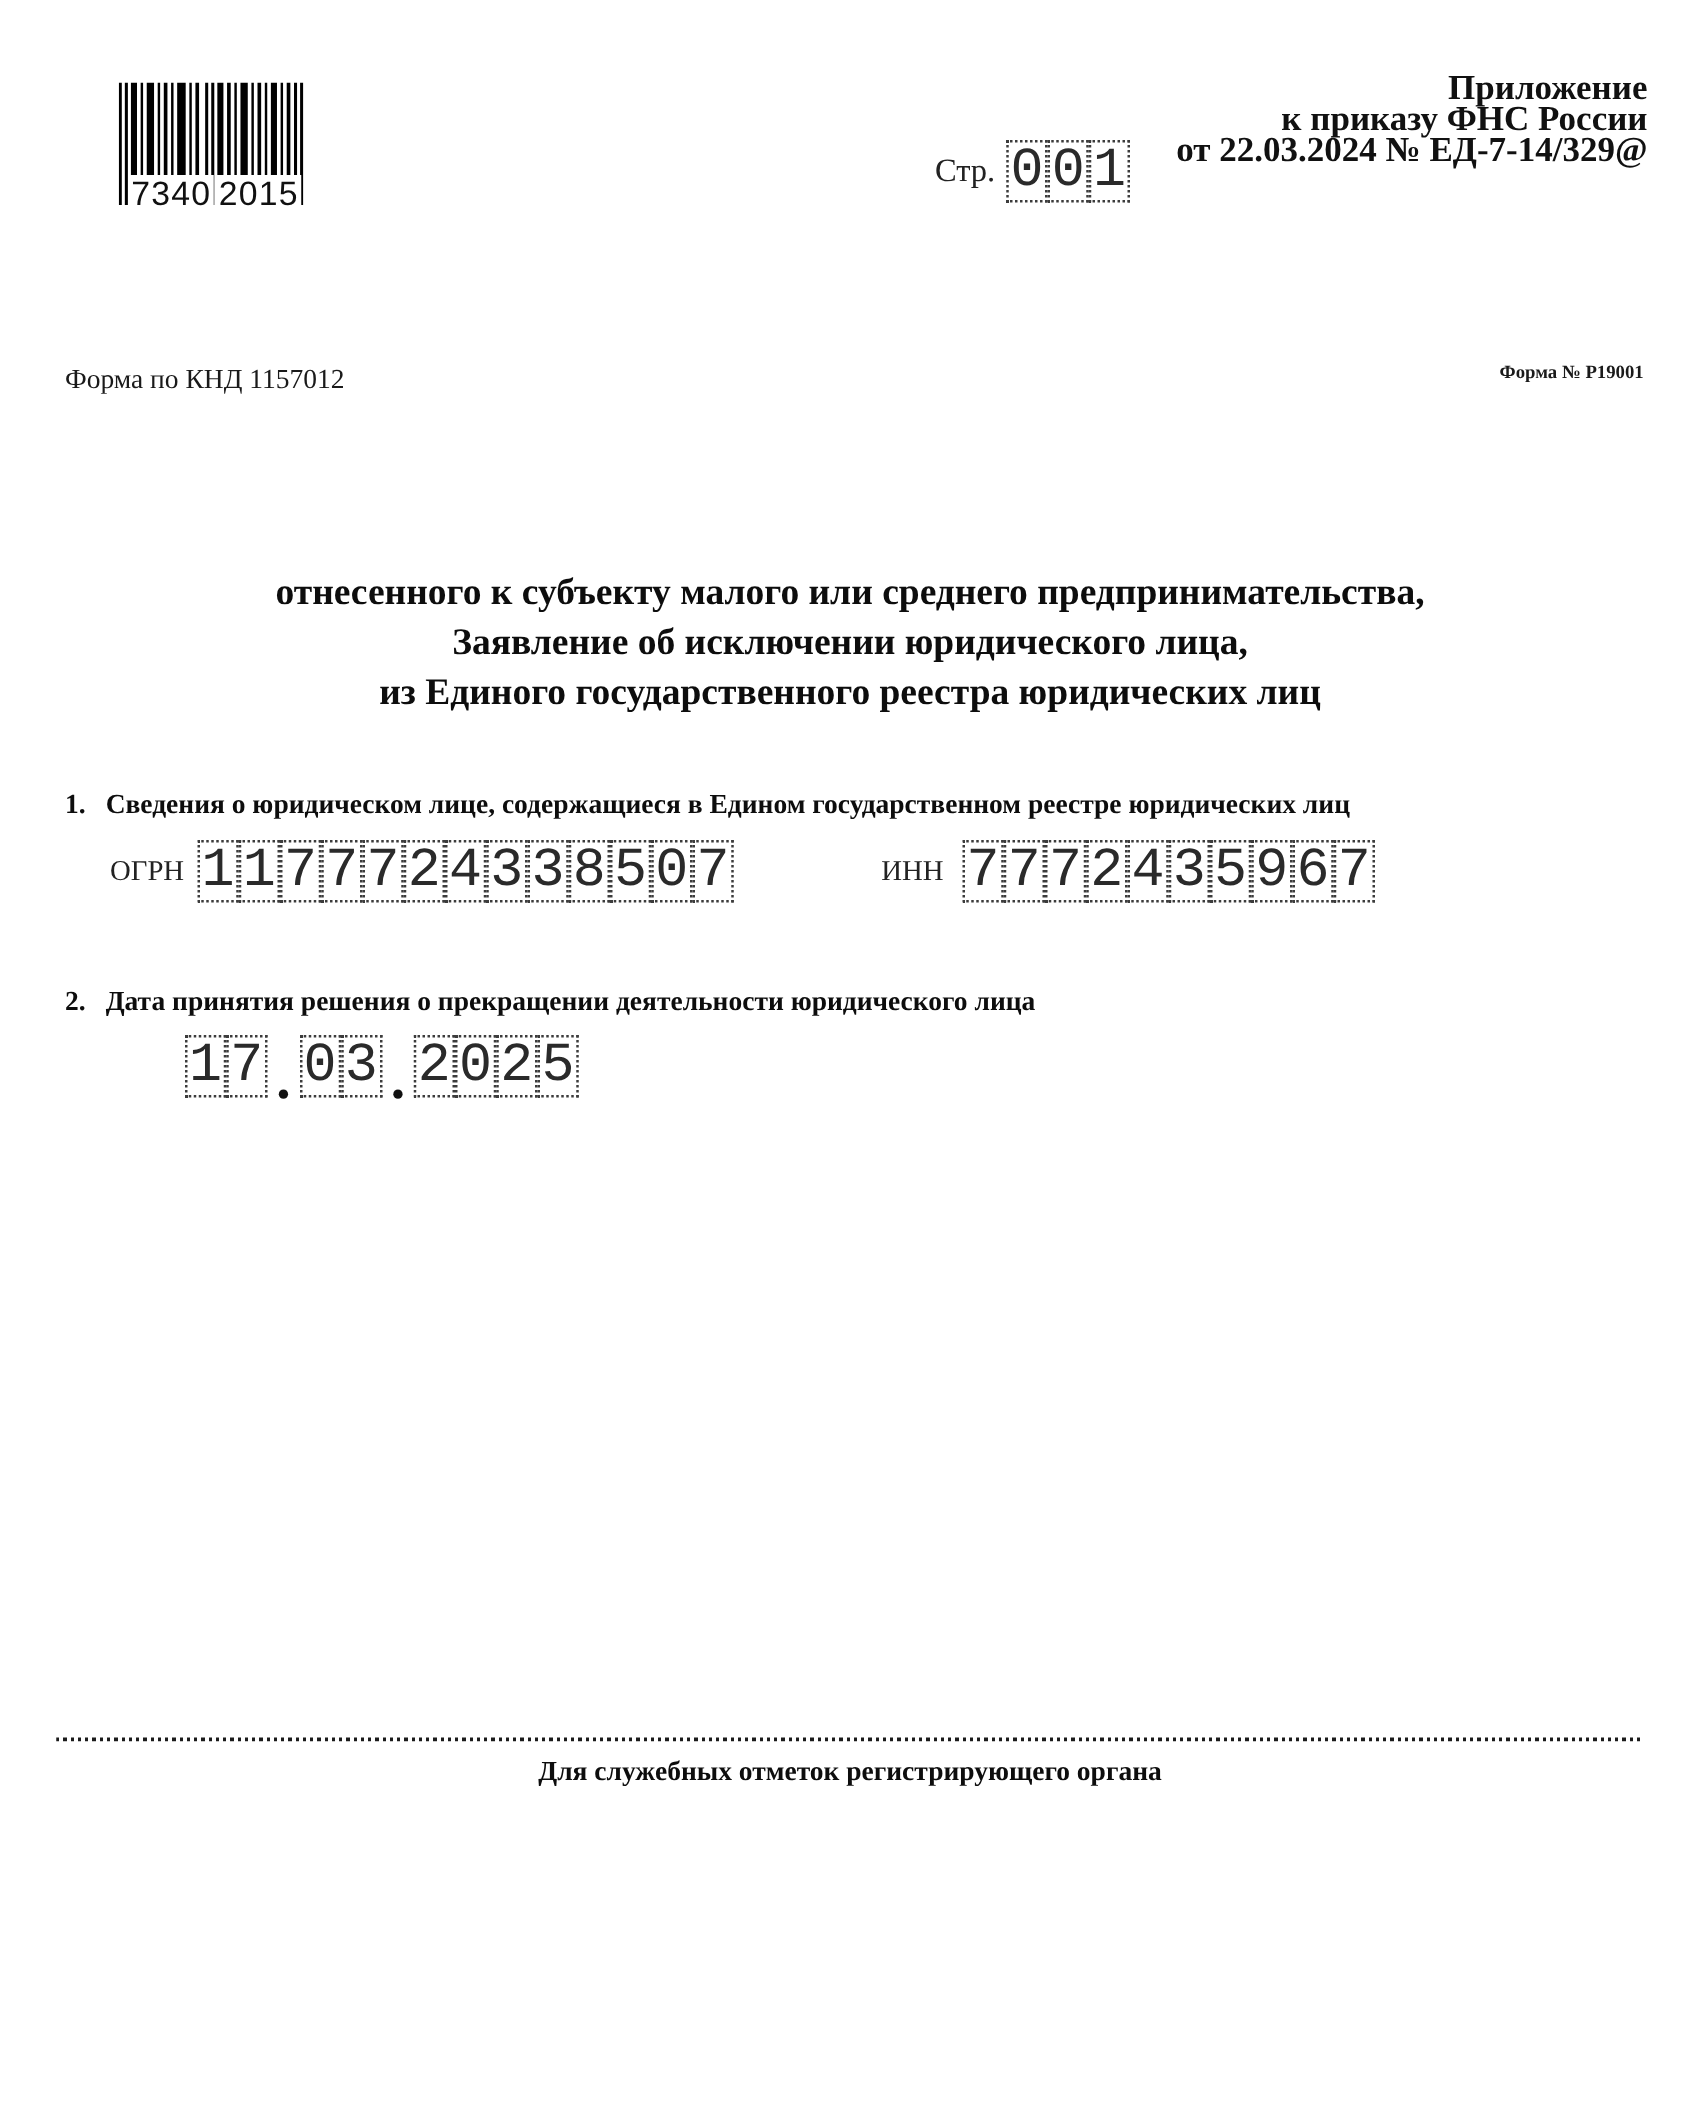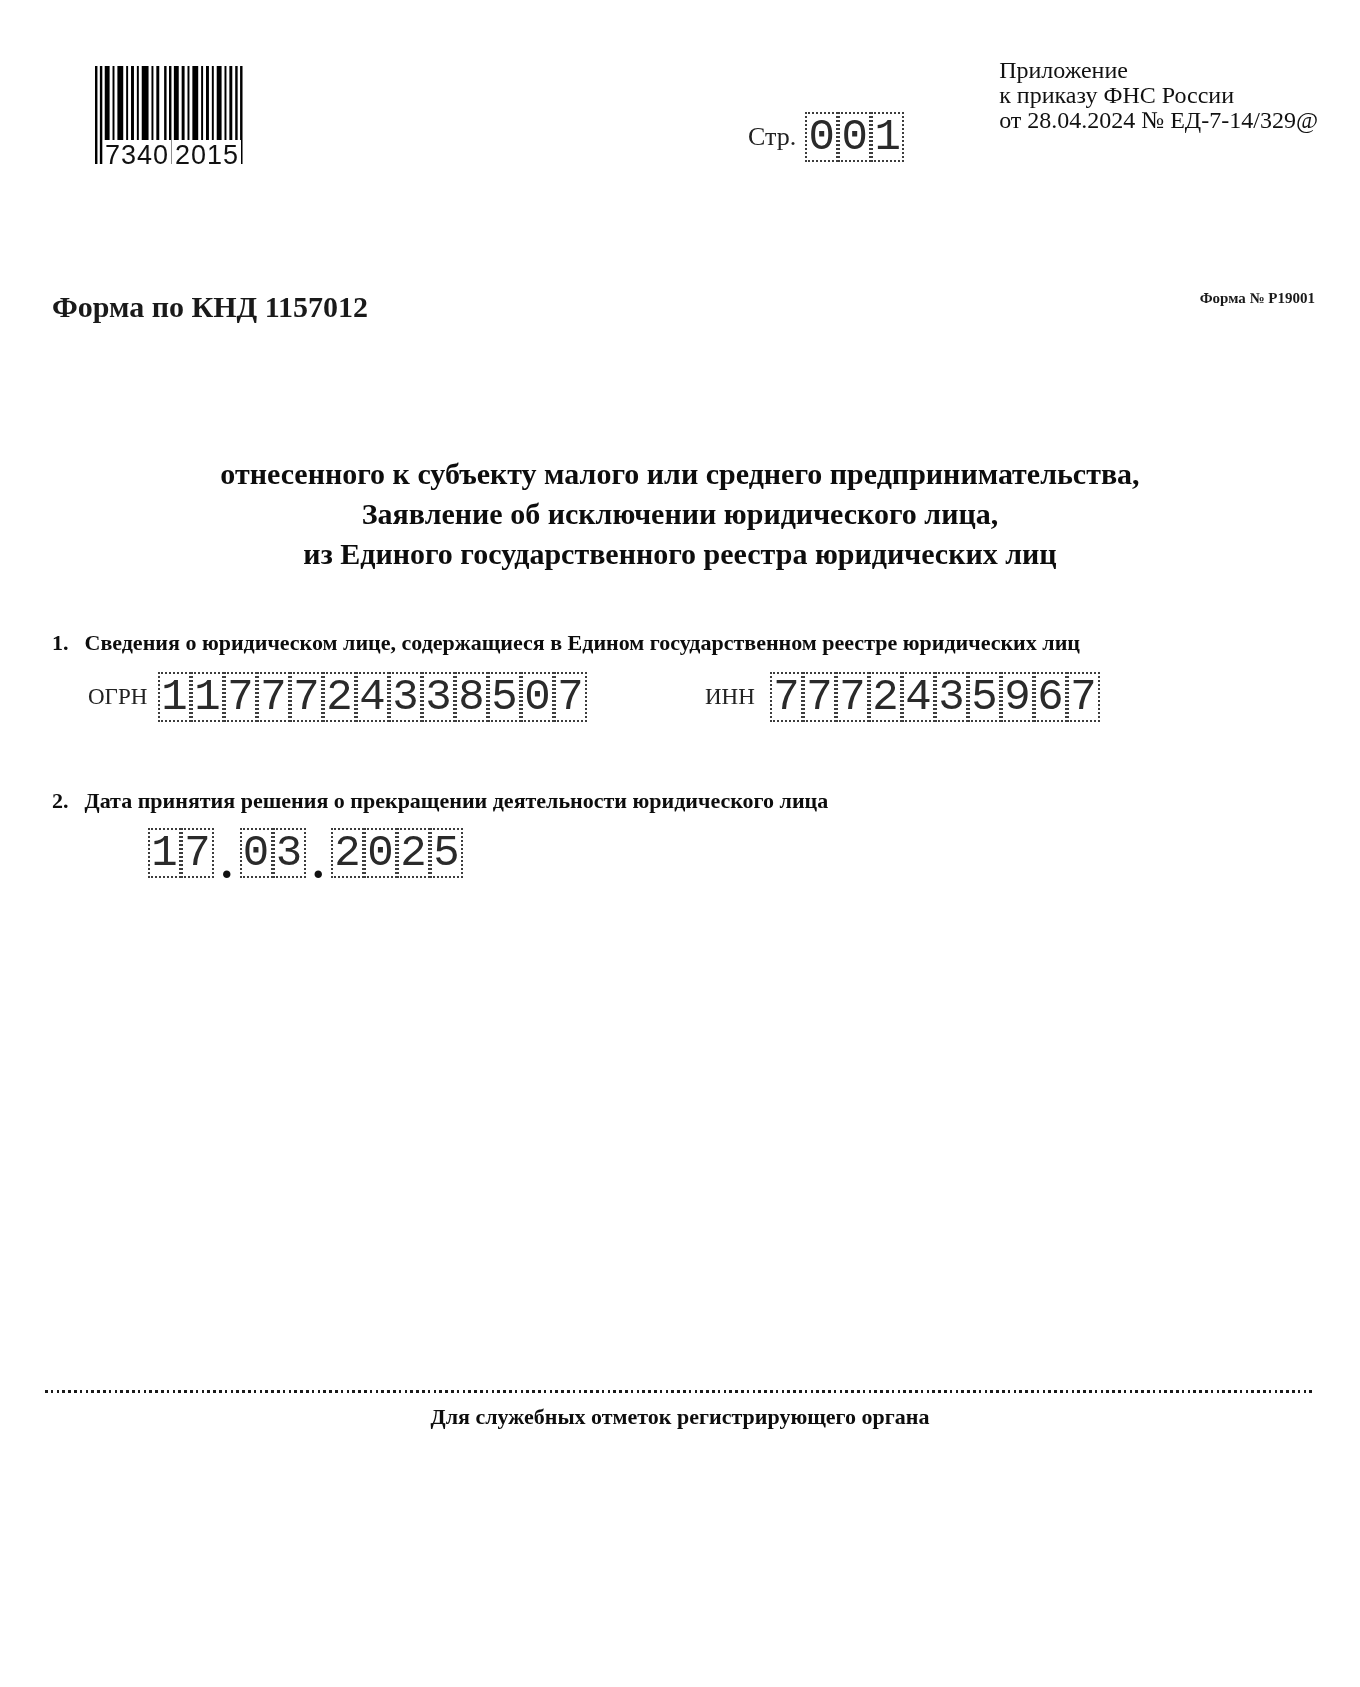--- a/index.html
+++ b/index.html
@@ -24,25 +24,25 @@
   .cells{display:flex;}
   .cell{
     width:29px;height:46px;border:2px dotted #3c3c3c;
     display:flex;align-items:center;justify-content:center;
     font-family:"Liberation Mono","DejaVu Sans Mono",monospace;
     font-size:44px;font-weight:300;color:#2a2a2a;line-height:46px;
   }
   .cell + .cell{margin-left:0;}
 
   
-  .appendix{position:absolute;right:42px;top:58px;
-    font-size:24px;font-weight:normal;line-height:25px;color:#111;}
-
-  
-  .knd-label{position:absolute;left:52px;top:290px;font-size:30px;font-weight:bold;text-align:right;}
+  .appendix{position:absolute;right:42px;top:58px;text-align:right;
+    font-size:28px;font-weight:bold;line-height:25px;color:#111;}
+
+  
+  .knd-label{position:absolute;left:52px;top:290px;font-size:22px;font-weight:normal;text-align:right;}
   .formno-label{position:absolute;right:45px;top:290px;font-size:15px;font-weight:bold;}
 
   
   .title{position:absolute;left:0;top:454px;width:100%;text-align:center;
     font-size:30px;font-weight:bold;line-height:40px;color:#0d0d0d;}
 
   
   .sec{position:absolute;left:52px;font-size:22px;font-weight:bold;color:#0d0d0d;}
   .sec1{top:630px;}
   .sec2{top:788px;text-align:right;}
@@ -114,21 +114,21 @@
     <div class="cells">
         <span class="cell">0</span>
         <span class="cell">0</span>
         <span class="cell">1</span>
       </div>
   </div>
 
   <div class="appendix">
       <div>Приложение</div>
       <div>к приказу ФНС России</div>
-      <div>от 28.04.2024 № ЕД-7-14/329@</div>
+      <div>от 22.03.2024 № ЕД-7-14/329@</div>
     </div>
 
   <div class="knd-label">Форма по КНД 1157012</div>
   <div class="formno-label">Форма № Р19001</div>
 
   <div class="title">
       <div>отнесенного к субъекту малого или среднего предпринимательства,</div>
       <div>Заявление об исключении юридического лица,</div>
       <div>из Единого государственного реестра юридических лиц</div>
     </div>

